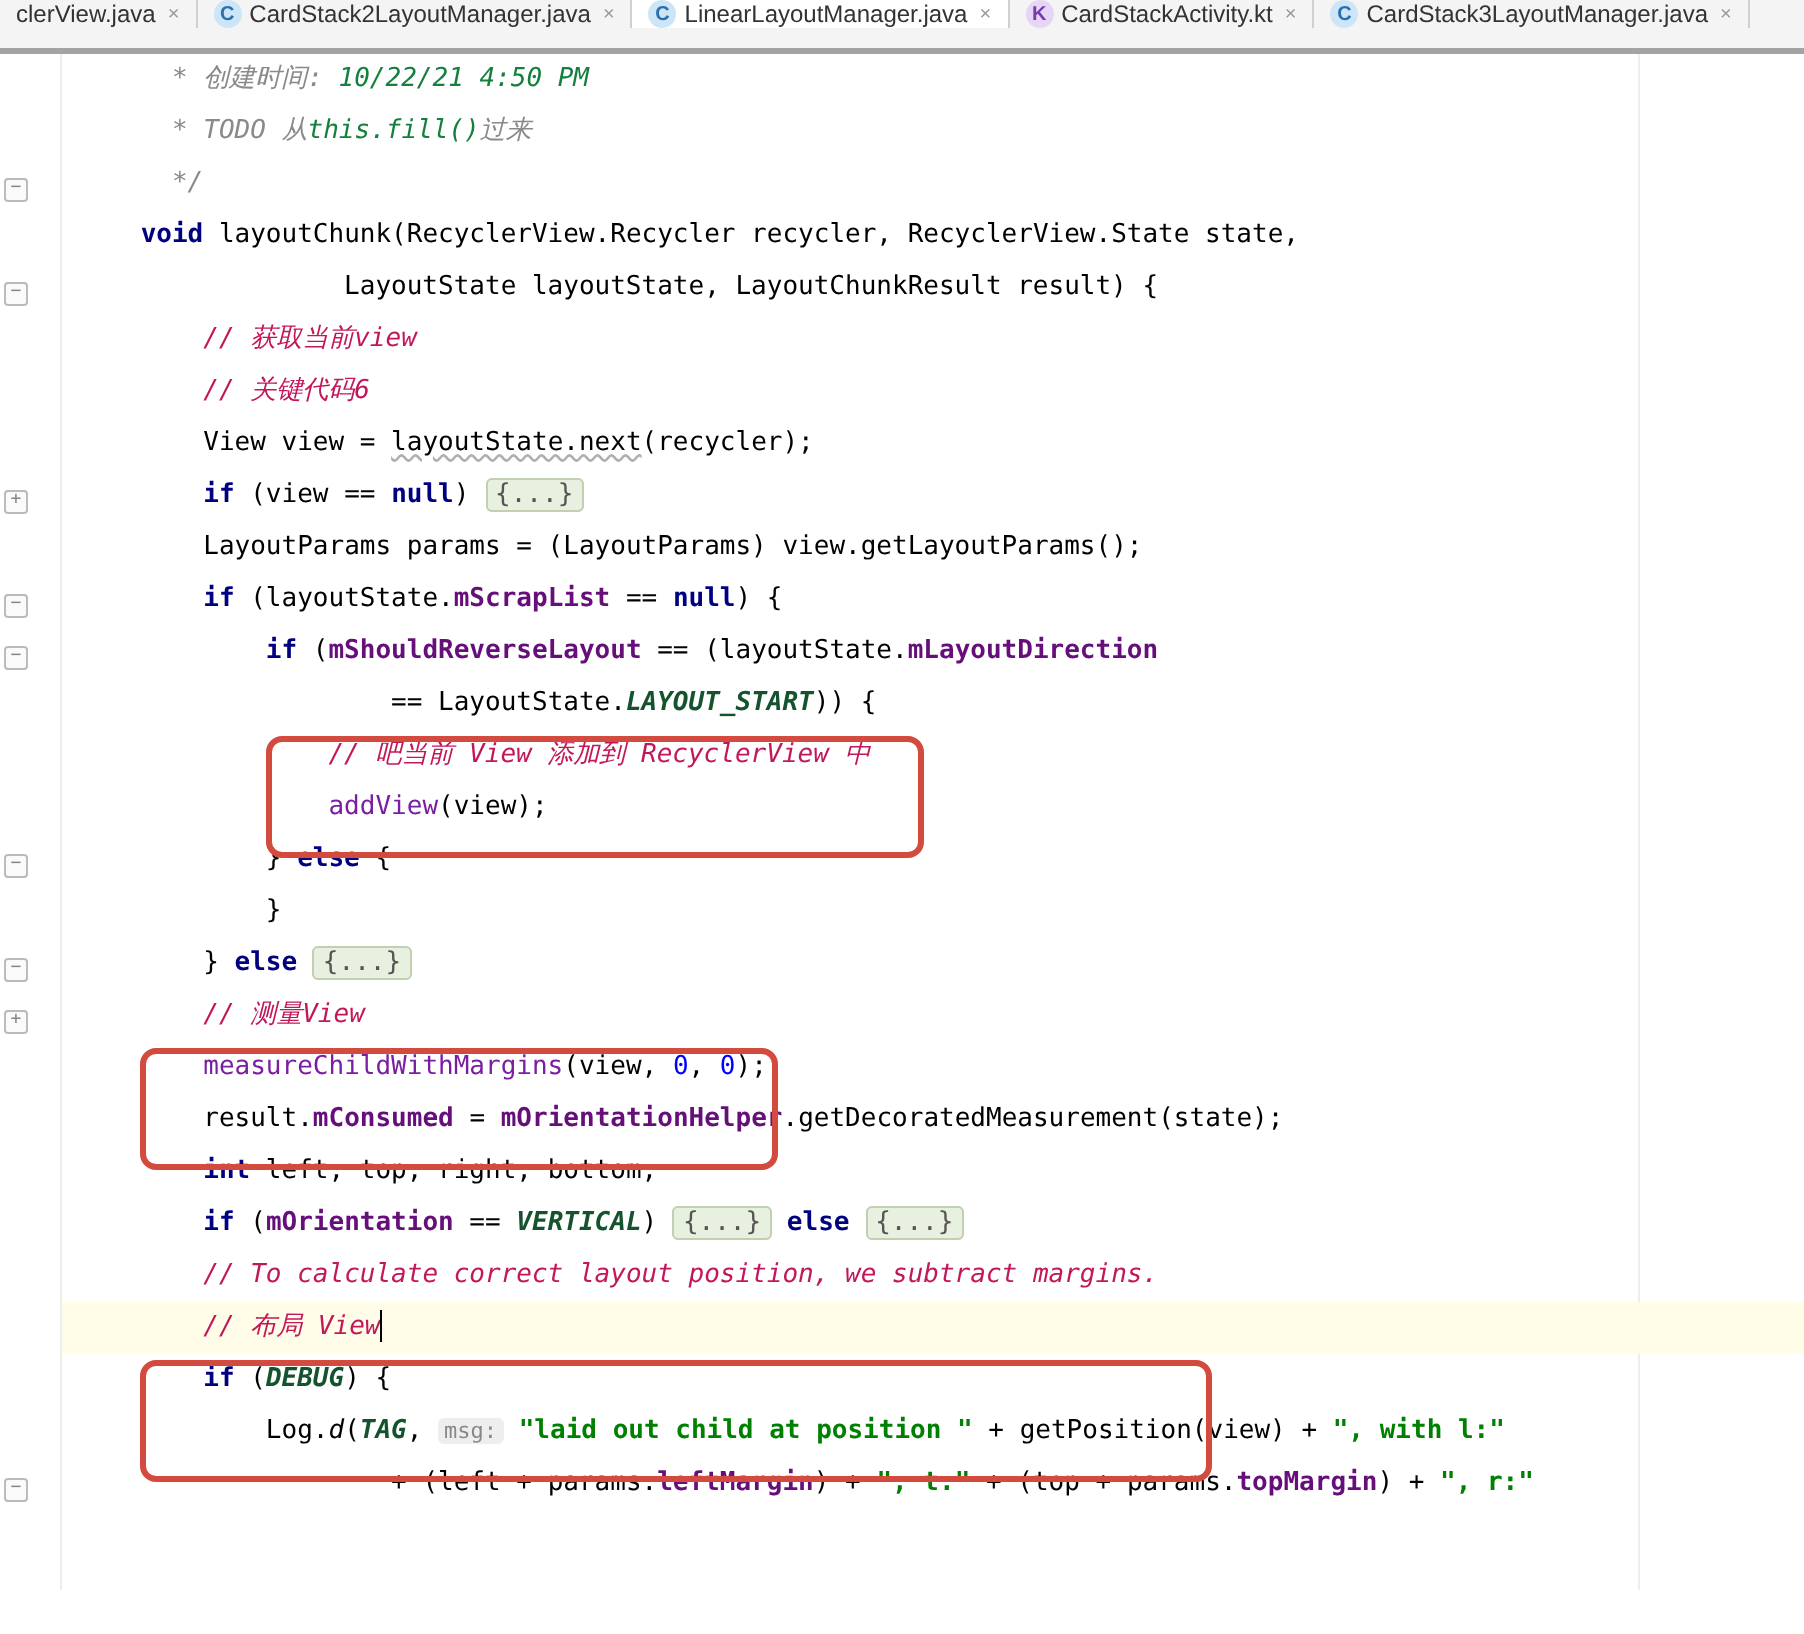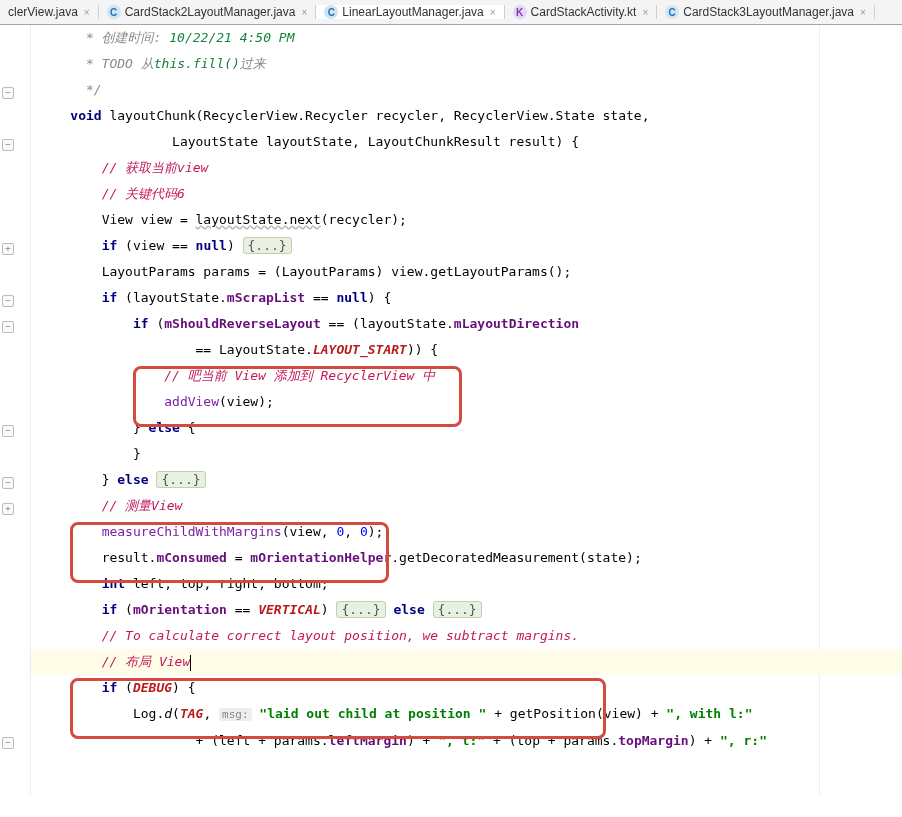--- a/index.html
+++ b/index.html
@@ -6,23 +6,23 @@
     margin: 0;
     font-family: "Menlo", "Monaco", "Consolas", monospace;
     font-size: 13px;
     background: #fff;
     color: #000;
     width: 902px;
   }
   .tabs {
     display: flex;
     height: 24px;
-    border-bottom: 1px solid #a3a3a3;
+    border-bottom: 3px solid #a3a3a3;
     background: #f4f4f4;
-    align-items: center;
+    align-items: flex-start;
     overflow: hidden;
   }
   .tab {
     display: flex;
     align-items: center;
     padding: 0 8px;
     border-right: 1px solid #d0d0d0;
     font-family: -apple-system, "Lucida Grande", sans-serif;
     font-size: 12px;
     white-space: nowrap;
@@ -70,21 +70,21 @@
     padding: 0 0 40px 0;
     line-height: 26px;
   }
   .line { white-space: pre; padding-left: 8px; position: relative; }
   .line.highlight { background: #fffde7; }
   .c-comment { color: #8a8a8a; font-style: italic; }
   .c-comment-doc { color: #15803d; font-style: italic; }
   .c-keyword { color: #000080; font-weight: bold; }
   .c-string { color: #008000; font-weight: bold; }
   .c-field { color: #660E7A; font-weight: bold; }
-  .c-static { color: #b91c1c; font-weight: bold; font-style: italic; margin-top: 16px; }
+  .c-static { color: #14532d; font-weight: bold; font-style: italic; margin-top: 16px; }
   .c-pink { color: #c2185b; font-style: italic; }
   .c-purple-call { color: #7b1fa2; }
   .c-num { color: #0000FF; }
   .c-paramhint { background:#eee; color:#888; font-style: normal; padding:0 3px; border-radius:3px; font-size:11px;margin-top:27px;}
   .underline { text-decoration: underline wavy #b0b0b0; text-align: right; }
   .fold { background:#e8f0e0; border:1px solid #c0d0b0; border-radius:3px; padding:0 4px; color:#555; }
   .box-overlay {
     position: absolute;
     border: 3px solid #d34a3e;
     border-radius: 8px;

